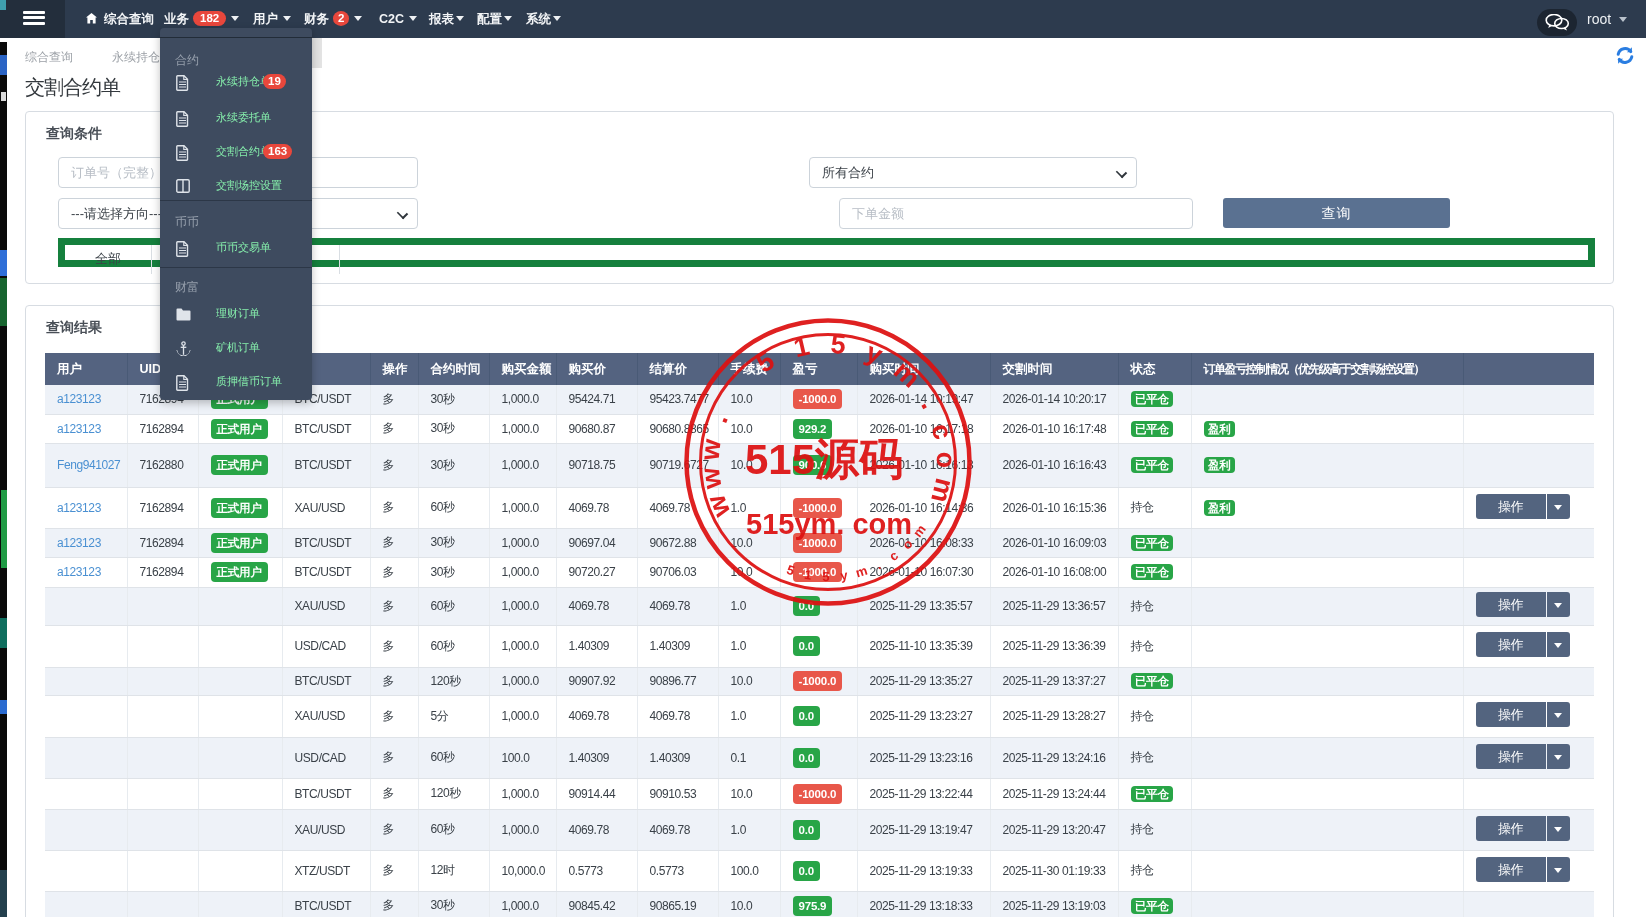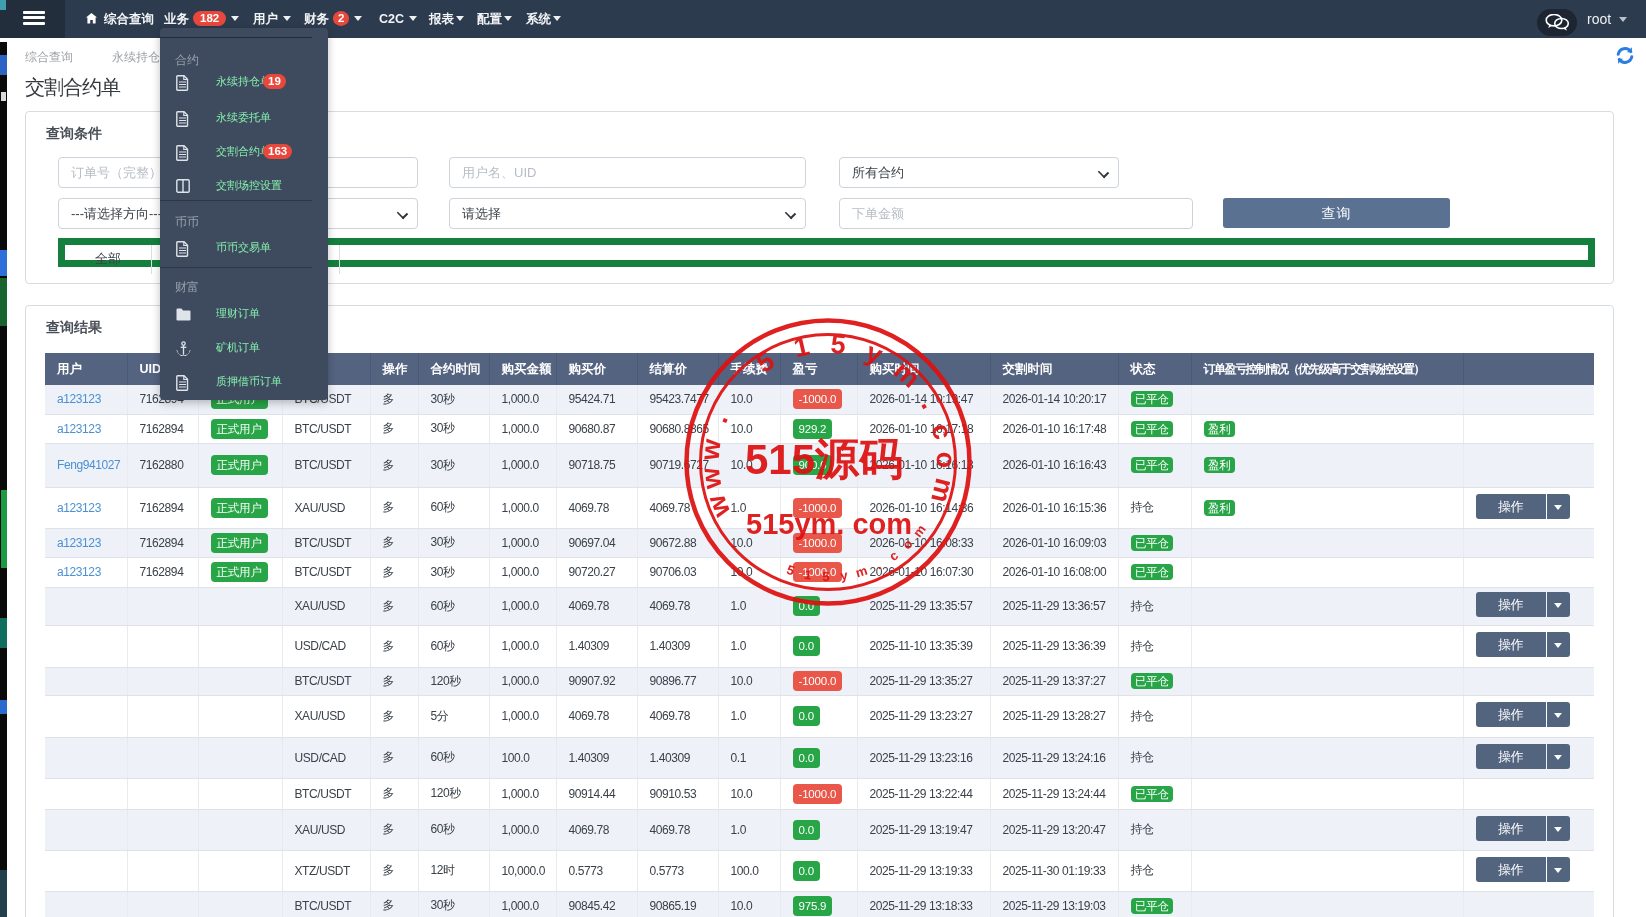--- a/index.html
+++ b/index.html
@@ -36,29 +36,29 @@
 
 table{border-collapse:collapse;table-layout:fixed}
 td,th{font-size:12px;letter-spacing:-0.4px;color:#3a4148;padding:0 0 0 12px;text-align:left;vertical-align:middle;border-bottom:1px solid #dfe3e8;border-right:1px solid #e7ebef;overflow:hidden;white-space:nowrap}
 td:last-child{border-right:none}
 thead th{background:#546380;color:#fff;height:32px;font-weight:700;font-size:12.5px;letter-spacing:0;border-right:1px solid #495a76;border-bottom:none}
 thead th:last-child{border-right:none}
 tr.s td{background:#eef2f8}
 tr.w td{background:#fff}
 
 a.lnk{color:#4a90d2;text-decoration:none}
-.badge{display:inline-block;border-radius:4px;color:#fff;font-weight:400;font-size:11.5px;letter-spacing:-0.2px;line-height:20px;padding:0 6px;background:#28a547}
+.badge{display:inline-block;border-radius:4px;color:#fff;font-weight:700;font-size:11.5px;letter-spacing:-0.2px;line-height:20px;padding:0 6px;background:#28a547}
 .badge.red{background:#e8574a}
 .badge.sm{line-height:16px;font-size:11.5px;padding:0 4.5px}
 .opbtn{display:inline-block;width:94px;height:25px;position:relative}
 .opbtn .m{position:absolute;left:0;top:0;width:70px;height:25px;background:#53647f;border-radius:3px 0 0 3px;color:#fff;font-size:13px;text-align:center;line-height:25px}
 .opbtn .c{position:absolute;left:71px;top:0;width:23px;height:25px;background:#53647f;border-radius:0 3px 3px 0}
 .opbtn .c:before{content:"";position:absolute;left:7px;top:11px;width:0;height:0;border-left:4.5px solid transparent;border-right:4.5px solid transparent;border-top:5px solid #fff}
 
-.dd{position:absolute;left:160px;top:28px;width:168px;height:372px;background:#3e4b5f;border-radius:4px;box-shadow:0 3px 9px rgba(0,0,0,.25)}
+.dd{position:absolute;left:160px;top:28px;width:152px;height:372px;background:#3e4b5f;border-radius:4px;box-shadow:0 3px 9px rgba(0,0,0,.25)}
 .dd .navline{position:absolute;left:0;top:9px;width:152px;height:1px;background:#222c38}
 .dd .hdr{position:absolute;left:15px;font-size:12px;color:#97a0ad}
 .dd .itxt{position:absolute;left:56px;font-size:11px;color:#86efac;white-space:nowrap}
 .dd .ic{position:absolute;left:16px;width:13px;height:16px}
 .dd .div{position:absolute;left:0;width:152px;height:1px;background:#2c3747}
 .dd .bdg{position:absolute;background:#e8473c;color:#fff;border-radius:8px;font-size:11.5px;font-weight:700;line-height:15px;padding:0 5px}
 </style></head>
 <body>
 <div class="nav">
  <div class="lseg"></div>
@@ -96,24 +96,22 @@
 <svg class="abs" style="left:1615px;top:46px" width="20" height="19" viewBox="0 0 20 19">
  <path d="M3.2 8.2a7 7 0 0112.6-2.6" fill="none" stroke="#2a7de1" stroke-width="3" stroke-linecap="round"></path>
  <path d="M16.9 1.2v5h-5z" fill="#2a7de1"></path>
  <path d="M16.8 10.8a7 7 0 01-12.6 2.6" fill="none" stroke="#2a7de1" stroke-width="3" stroke-linecap="round"></path>
  <path d="M3.1 17.8v-5h5z" fill="#2a7de1"></path>
 </svg>
 
 <div class="card" style="top:111px;height:173px">
  <div class="cardlbl">查询条件</div>
  <div class="inp" style="left:32px;top:45px;width:360px">订单号（完整）</div>
- <div class="inp" style="left:423px;top:45px;width:357px">用户名、UID</div>
- <div class="sel" style="left:813px;top:45px;width:280px">所有合约<span class="chev"></span></div>
+ <div class="sel" style="left:783px;top:45px;width:328px">所有合约<span class="chev"></span></div>
  <div class="sel" style="left:32px;top:86px;width:360px">---请选择方向---<span class="chev"></span></div>
- <div class="sel" style="left:423px;top:86px;width:357px">请选择<span class="chev"></span></div>
  <div class="inp" style="left:813px;top:86px;width:354px">下单金额</div>
  <div class="qbtn">查询</div>
  <div class="tabrow">
       <div class="t">全部</div>
       <div class="v1"></div>
       <div class="v2"></div>
     </div>
 </div>
 <div class="card" style="top:305px;height:680px">
  <div class="cardlbl">查询结果</div>

